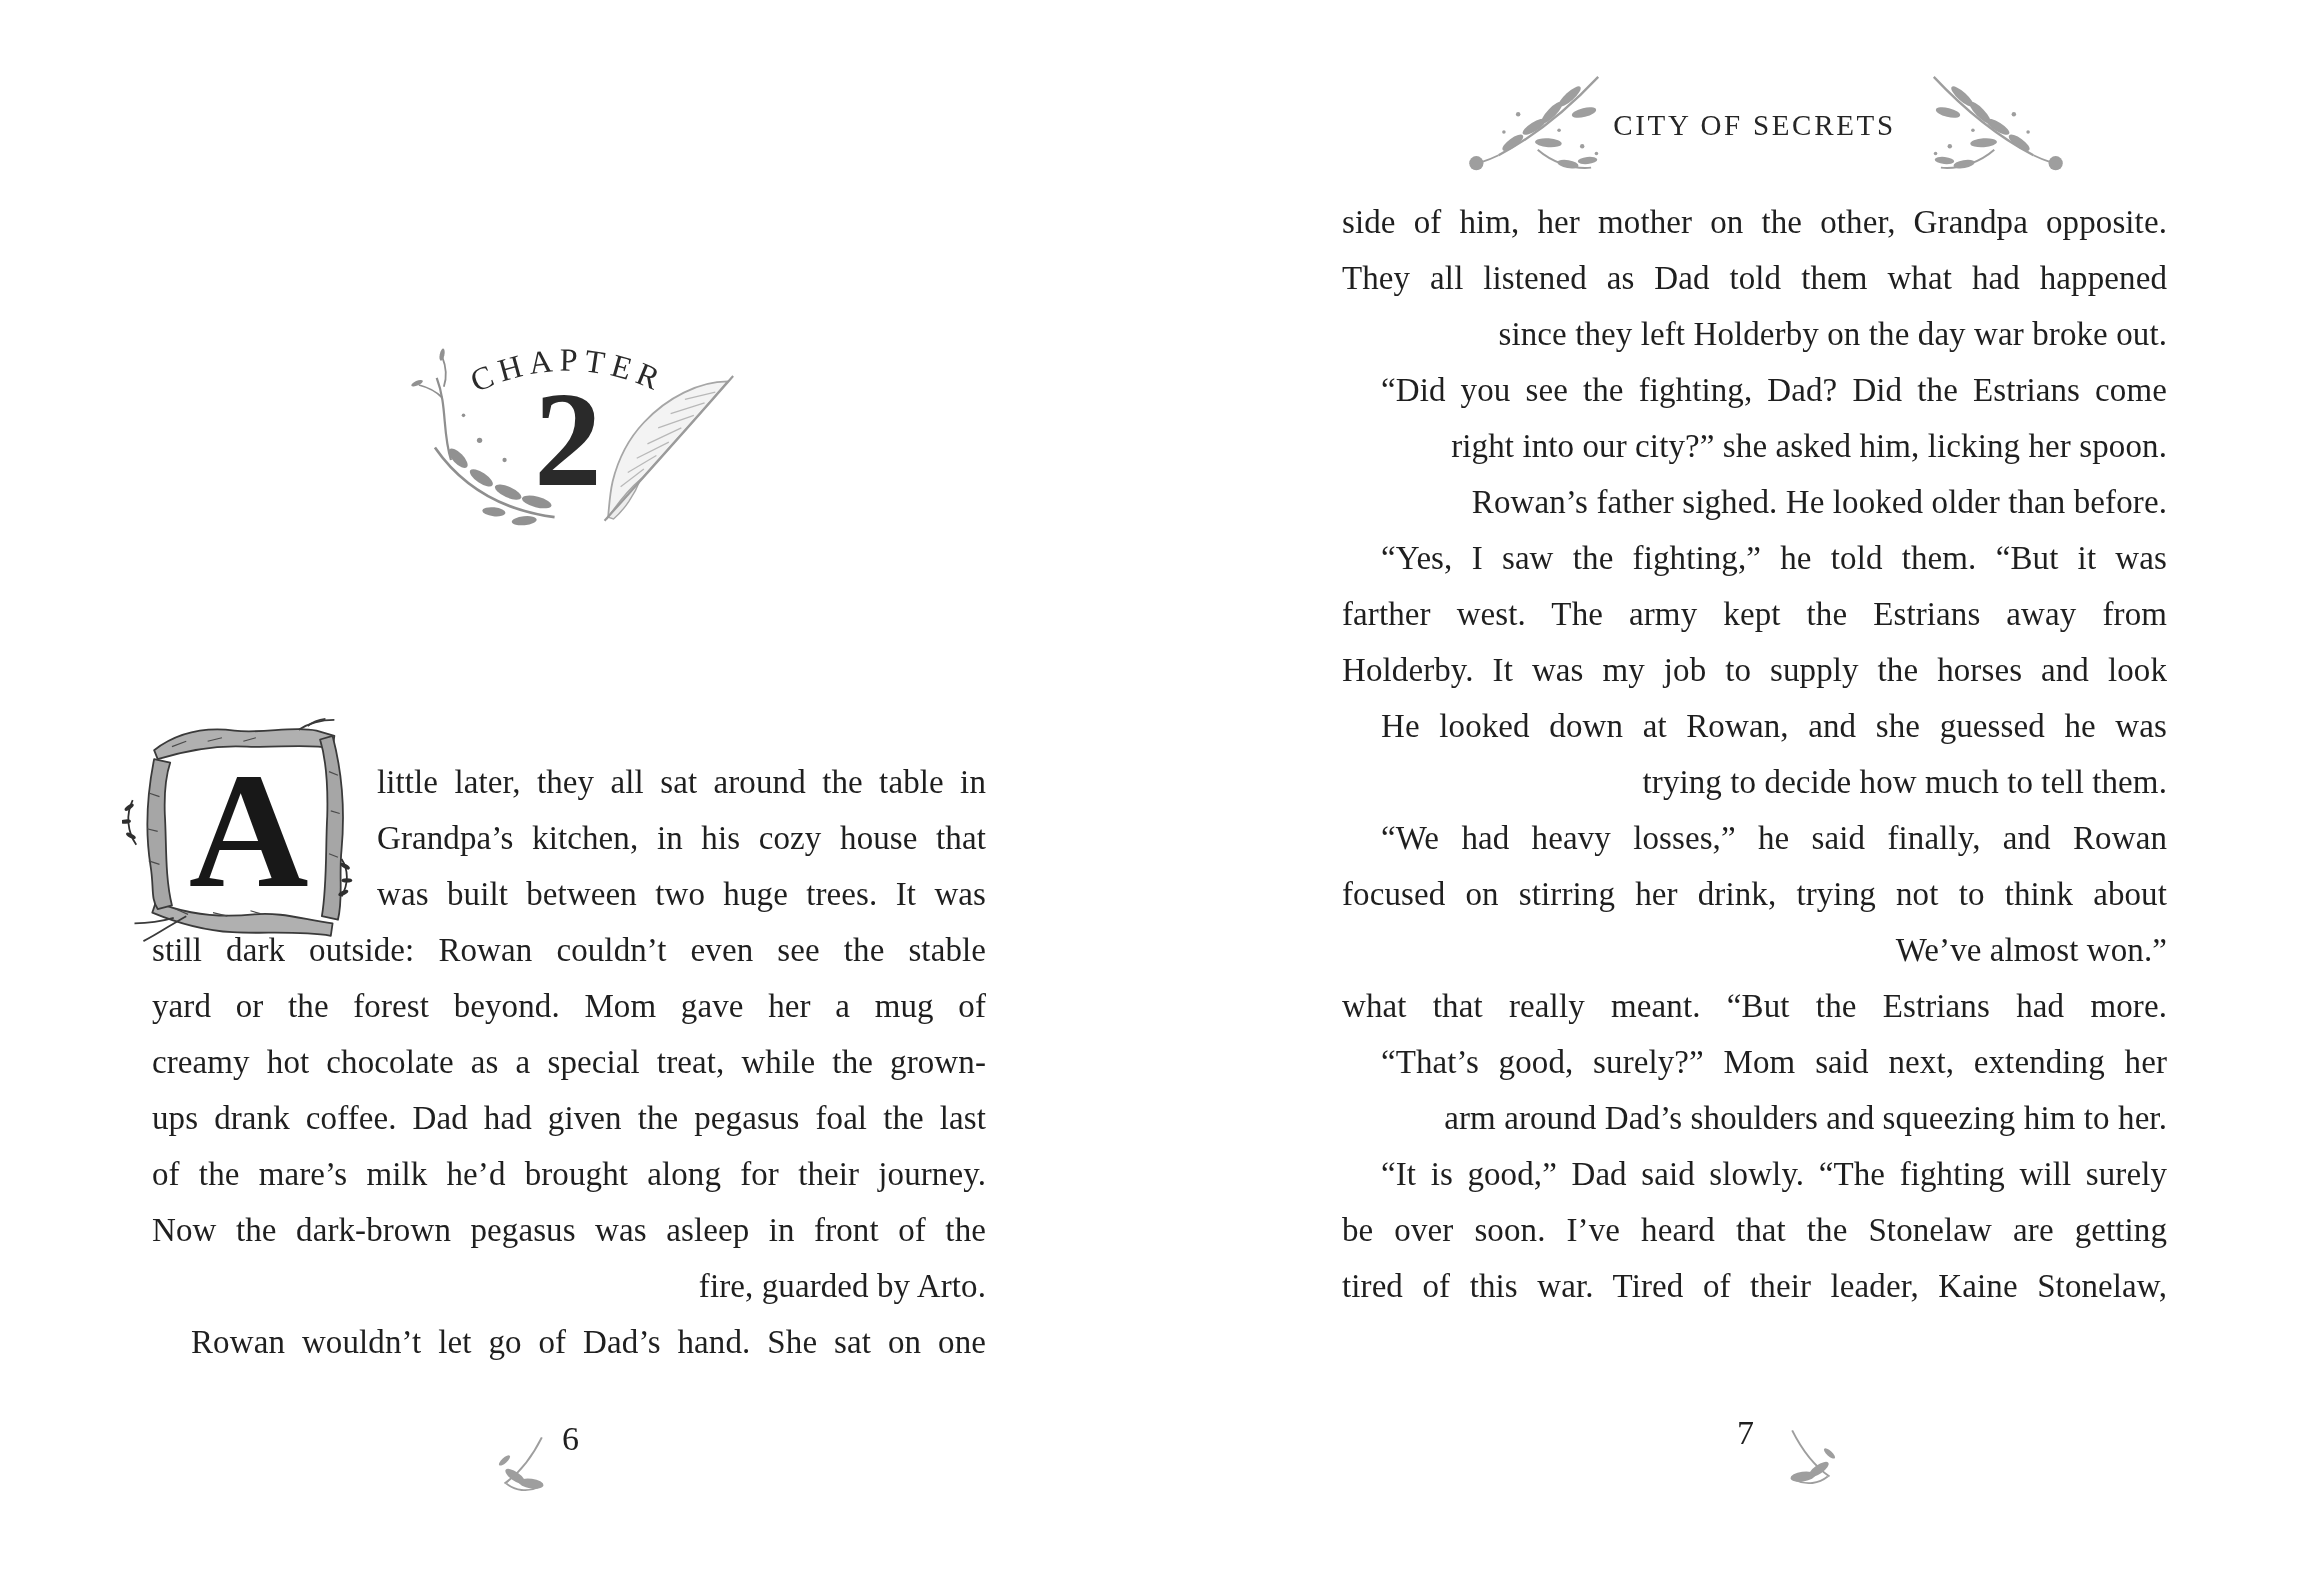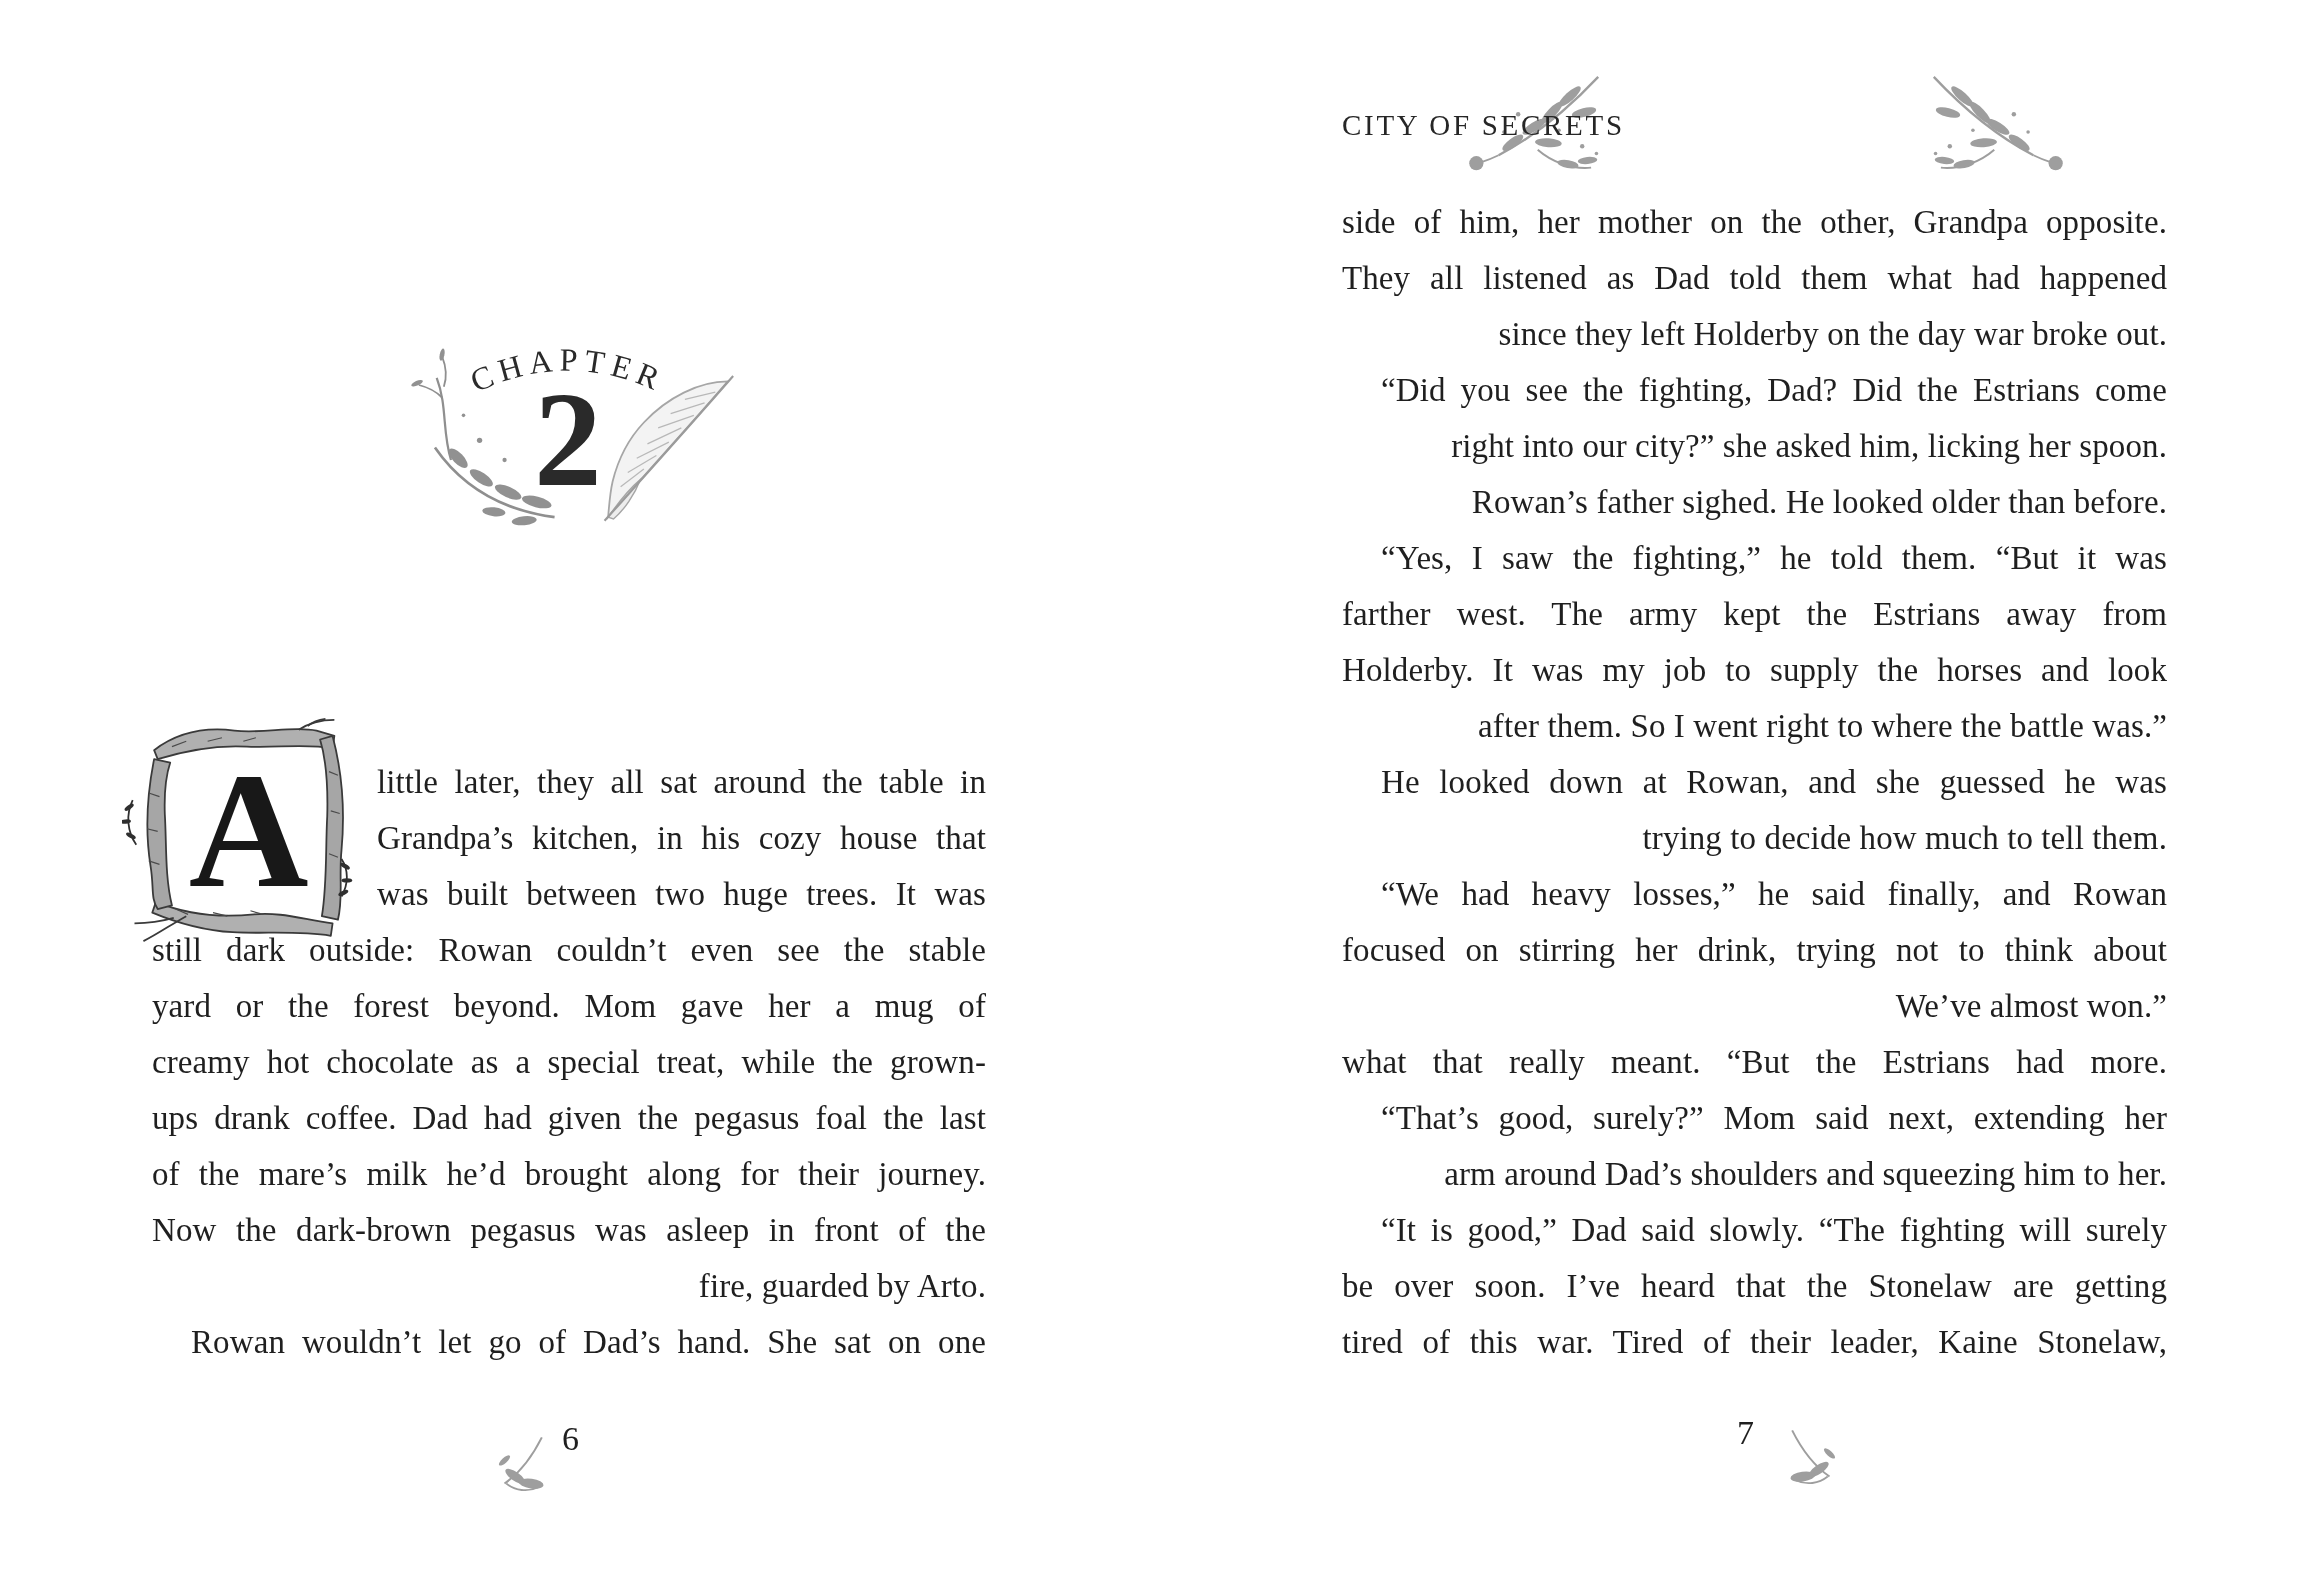--- a/index.html
+++ b/index.html
@@ -17,21 +17,21 @@
   .line{
     height:56px;line-height:56px;font-size:33px;overflow:hidden;
     letter-spacing:0.1px;
   }
   .line.just{text-align:justify;text-align-last:justify;-moz-text-align-last:justify;}
   .line.left{text-align:right;}
   .line.ind{padding-left:39px;}
   .line.dc{padding-left:225px;font-family:Liberation Serif, serif;}
   
   .running-header{
-    left:1342px;top:109px;width:825px;text-align:left;
+    left:1342px;top:109px;width:825px;text-align:center;
     font-size:29px;letter-spacing:2.7px;color:#262626;
   }
   
   .chapter-ornament{left:401px;top:310px;width:375px;height:225px;}
   .ch-arc-text{fill:#2a2a2a;font-family:"Liberation Serif",serif;}
   .ch-num{fill:#2a2a2a;font-family:"Liberation Serif",serif;font-weight:bold;font-size:152px;}
   
   .dropcap{left:-30px;top:-36px;width:232px;height:225px;}
   .dc-letter{fill:#181818;font-family:"Liberation Serif",serif;font-weight:bold;font-size:186px;}
   
@@ -223,21 +223,20 @@
           <div class="line just ind">“Did you see the fighting, Dad? Did the Estrians come</div>
           <div class="line left">right into our city?” she asked him, licking her spoon.</div>
         </div>
         <div class="para">
           <div class="line left ind">Rowan’s father sighed. He looked older than before.</div>
         </div>
         <div class="para">
           <div class="line just ind">“Yes, I saw the fighting,” he told them. “But it was</div>
           <div class="line just">farther west. The army kept the Estrians away from</div>
           <div class="line just">Holderby. It was my job to supply the horses and look</div>
-          <div class="line left">after them. So I went right to where the battle was.”</div>
         </div>
         <div class="para">
           <div class="line just ind">He looked down at Rowan, and she guessed he was</div>
           <div class="line left">trying to decide how much to tell them.</div>
         </div>
         <div class="para">
           <div class="line just ind">“We had heavy losses,” he said finally, and Rowan</div>
           <div class="line just">focused on stirring her drink, trying not to think about</div>
           <div class="line left">We’ve almost won.”</div>
           <div class="line just">what that really meant. “But the Estrians had more.</div>

